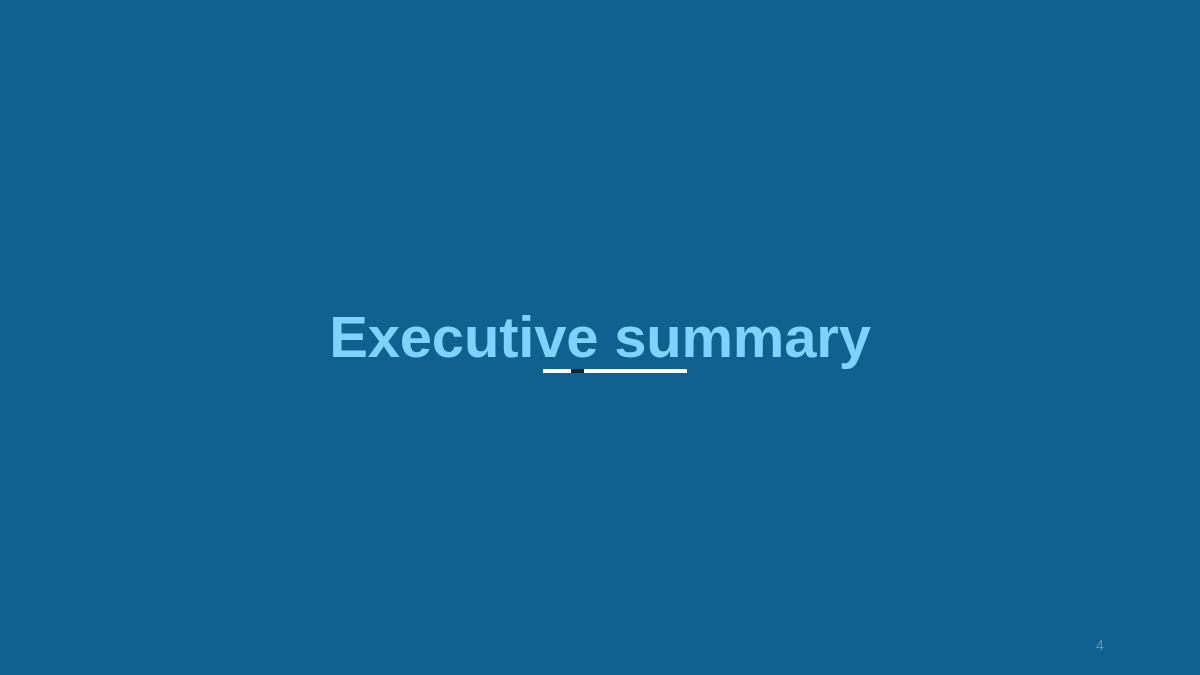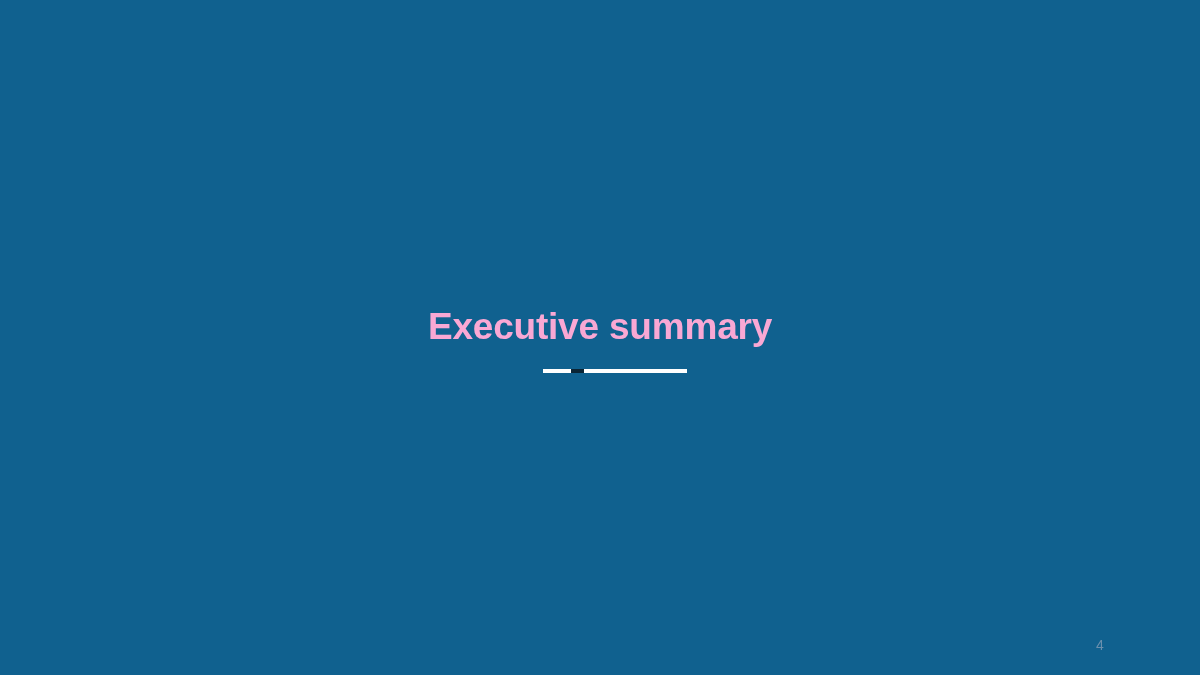--- a/index.html
+++ b/index.html
@@ -28,22 +28,22 @@
     height: 675px;
     pointer-events: none;
   }
 
   .slide-title {
     position: absolute;
     left: 0;
     width: 1200px;
     top: 308px;
     text-align: center;
-    color: #f9a8d4;
-    font-size: 37px;
+    color: #7dd3fc;
+    font-size: 58px;
     font-weight: bold;
     line-height: 1.0;
     letter-spacing: -0.2px;
     white-space: nowrap;
     pointer-events: auto;
   }
 
   
   .title-underline {
     position: absolute;

